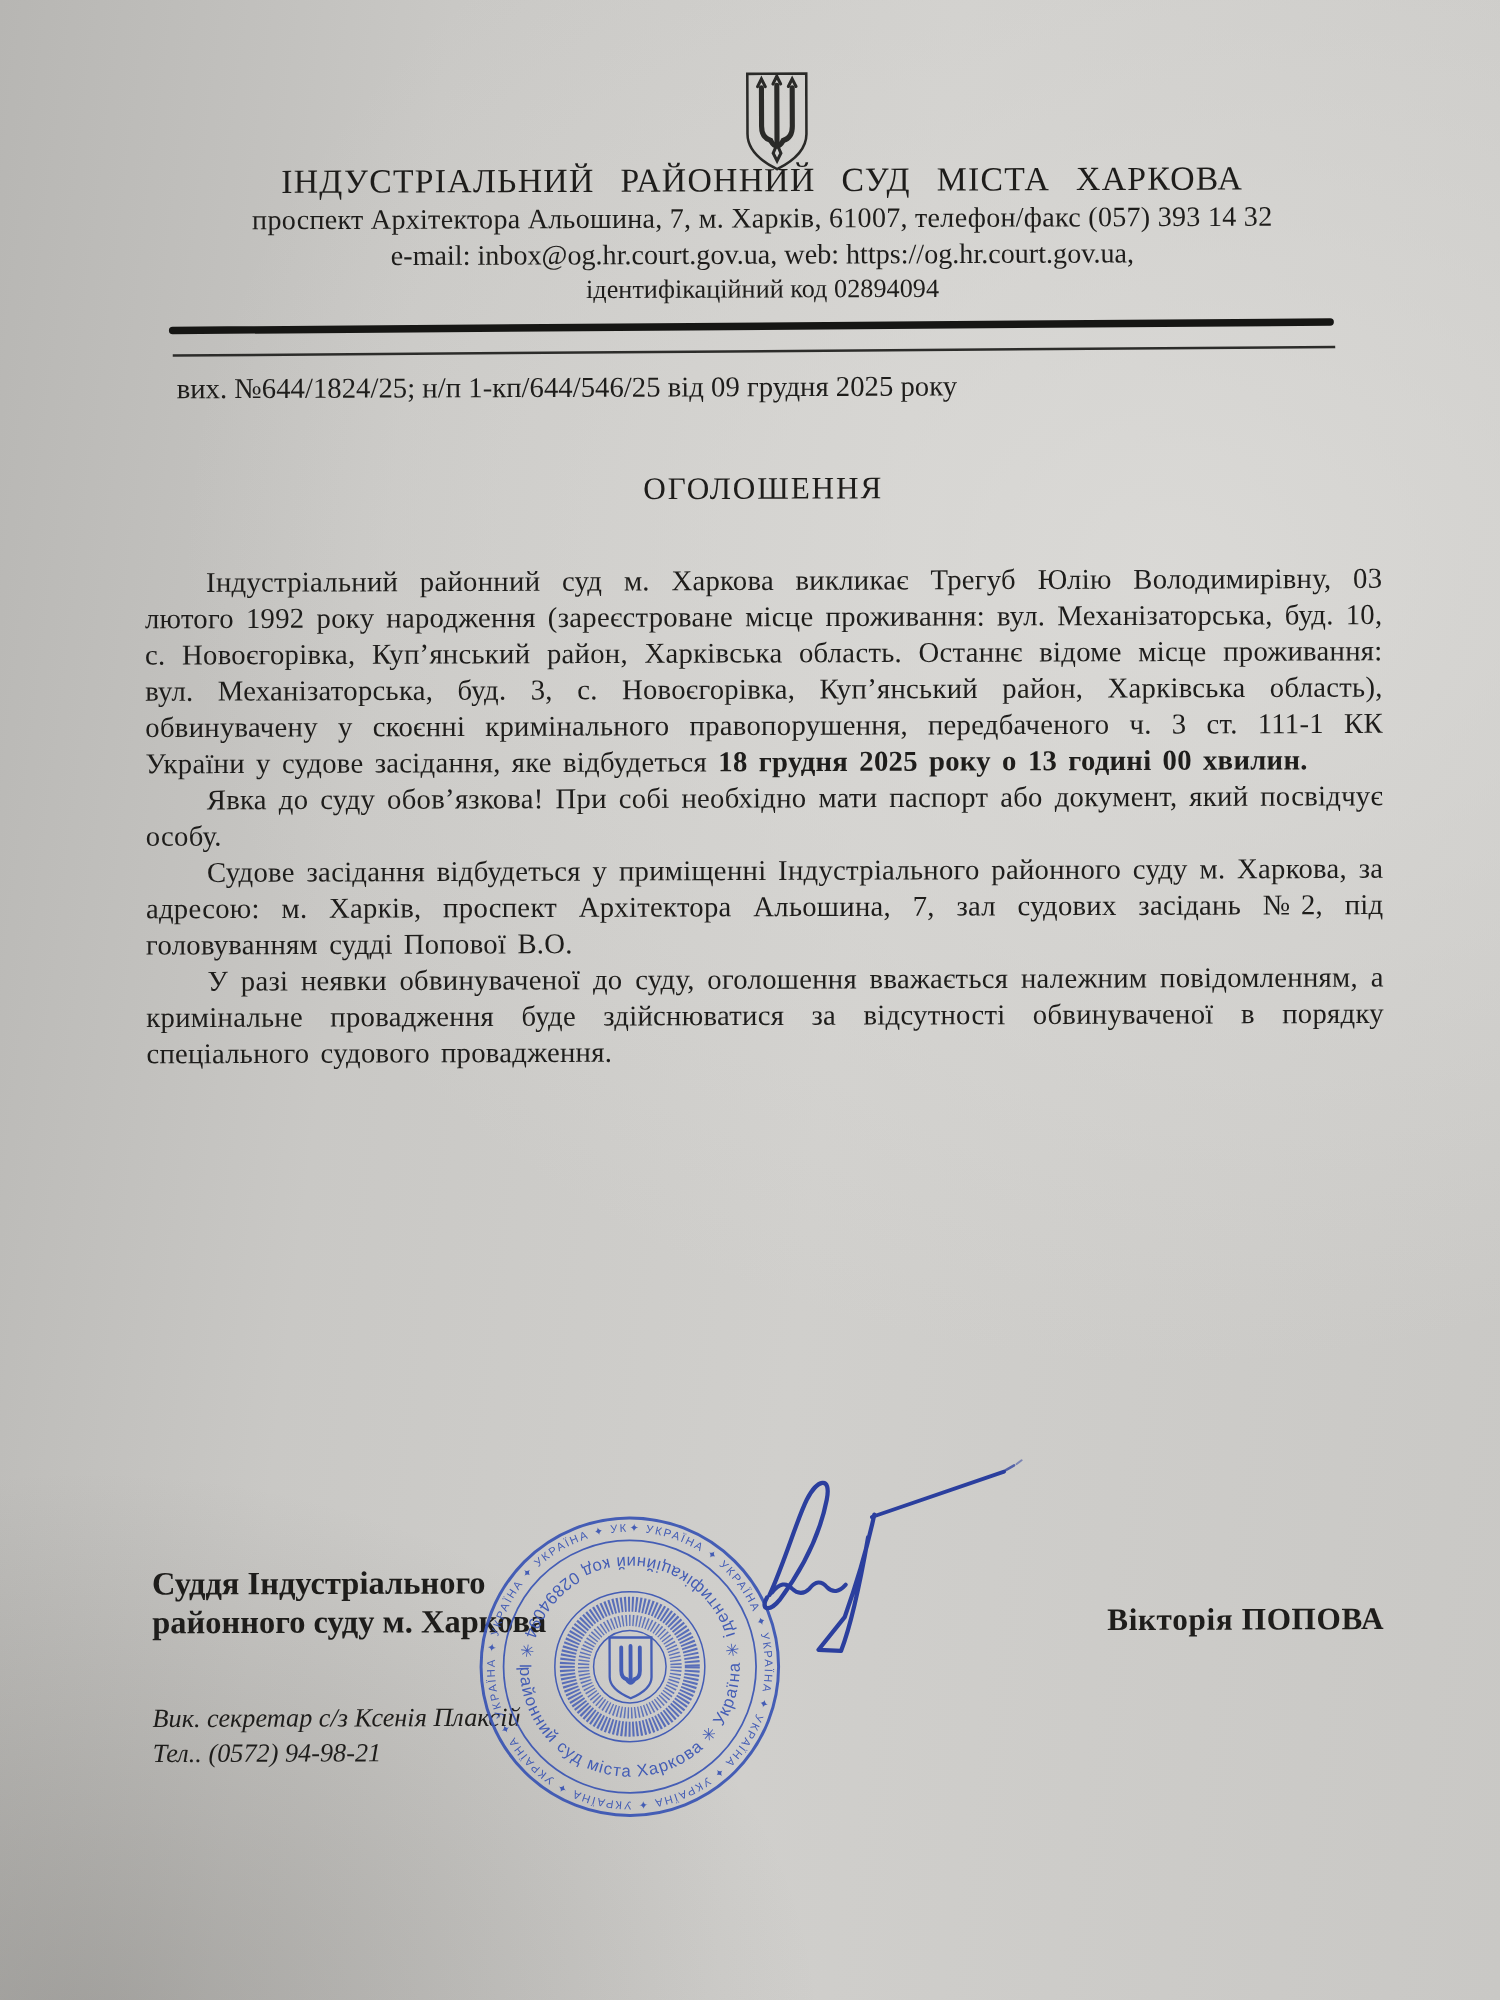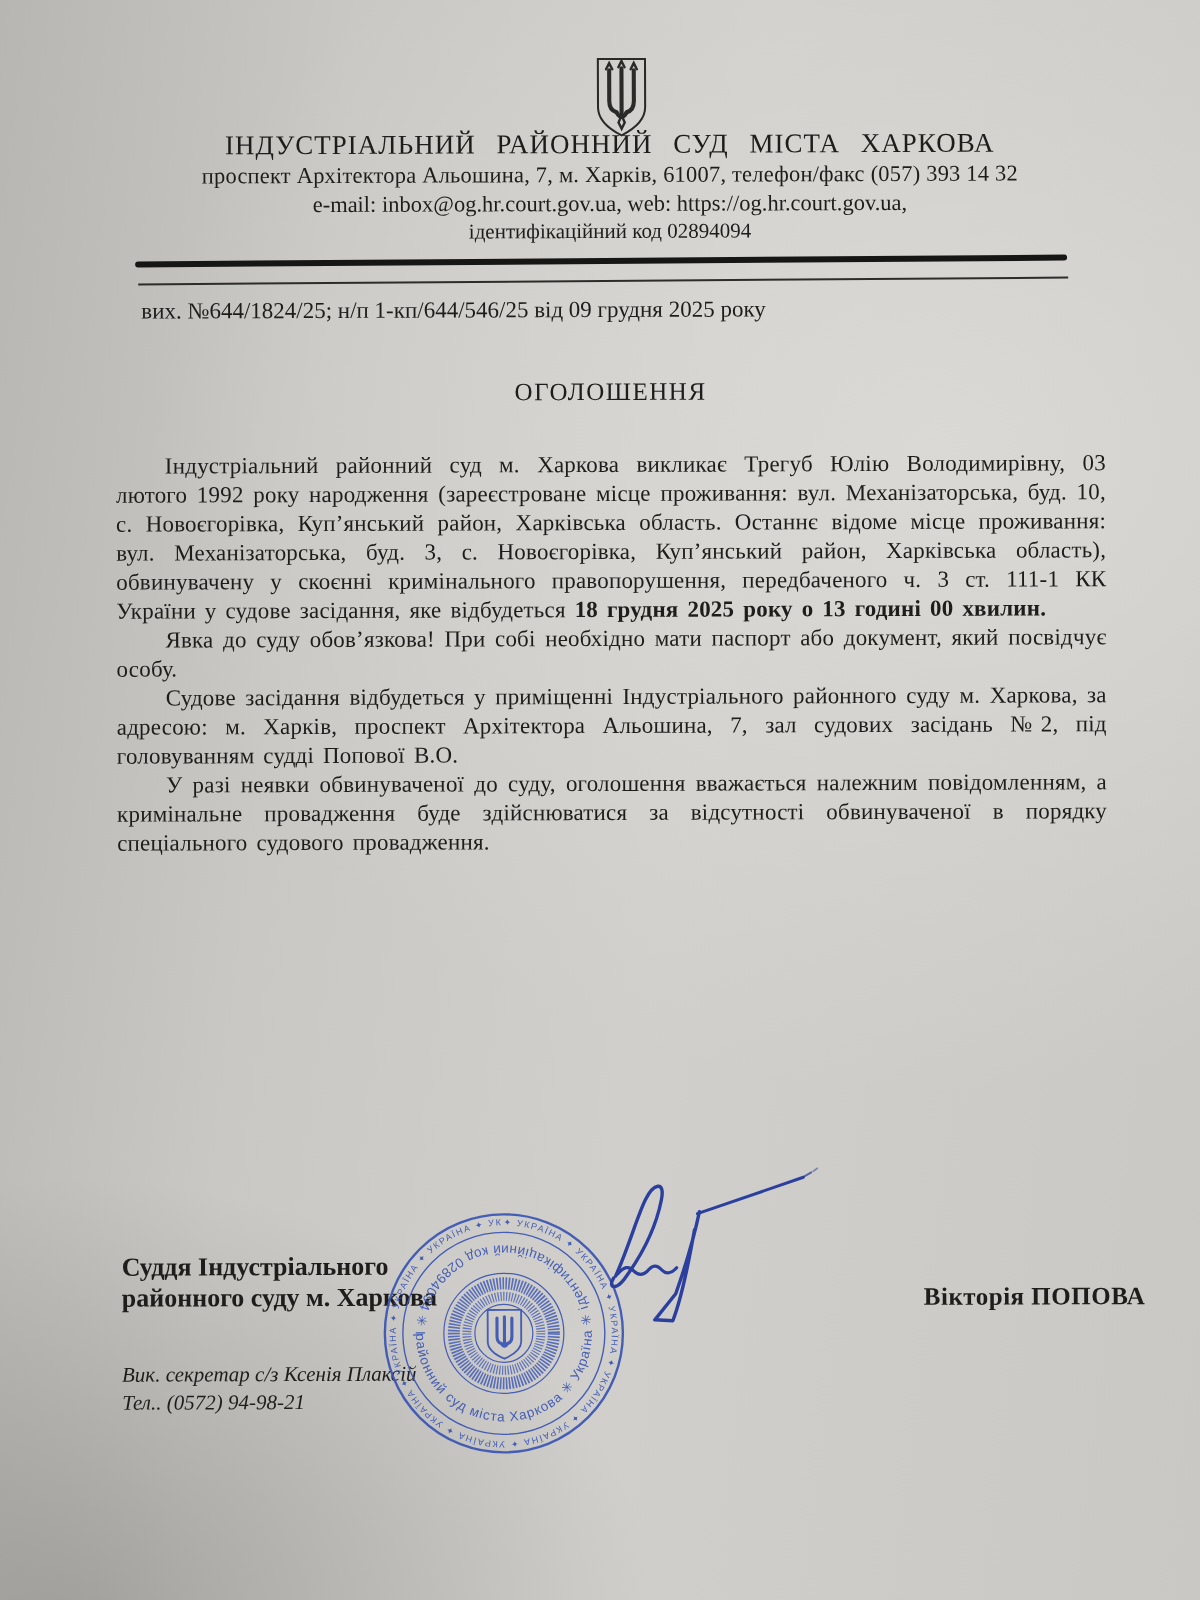--- a/index.html
+++ b/index.html
@@ -18,21 +18,21 @@
   .addr{top:162px;font-size:22.5px;letter-spacing:0.2px;}
   .mail{top:191px;font-size:22.5px;}
   .idc{top:219px;font-size:21px;}
   .rule-thick{left:137px;top:258px;width:932px;height:6px;background:#161614;border-radius:3px;transform:rotate(-0.22deg);}
   .rule-thin{left:140px;top:280px;width:930px;height:2px;background:#2c2c2a;transform:rotate(-0.22deg);}
   .ref-line{left:143px;top:297px;font-size:23px;}
   .doc-title{top:378px;font-size:25px;letter-spacing:1.5px;}
   .body-text{left:117px;top:450px;width:990px;font-size:23px;line-height:29px;}
   .body-text p{margin:0;text-align:justify;text-indent:49px;word-spacing:3px;letter-spacing:0.2px;}
   .judge-title{left:120px;top:1250px;width:360px;font-size:26px;line-height:31px;font-weight:bold;}
-  .judge-name{left:922px;top:1284px;font-size:25px;font-weight:bold;letter-spacing:0.5px;}
+  .judge-name{left:884px;top:1284px;font-size:25px;font-weight:bold;letter-spacing:0.5px;}
   .secretary{left:120px;top:1359px;font-size:21px;font-style:italic;line-height:28px;}
   .stamp-svg{left:378px;top:1209px;opacity:0.93;}
   .sig-svg{left:540px;top:1138px;}
   .emblem-svg{left:592px;top:56px;}
 </style>
 </head>
 <body>
 
 <div class="sheet">
 

